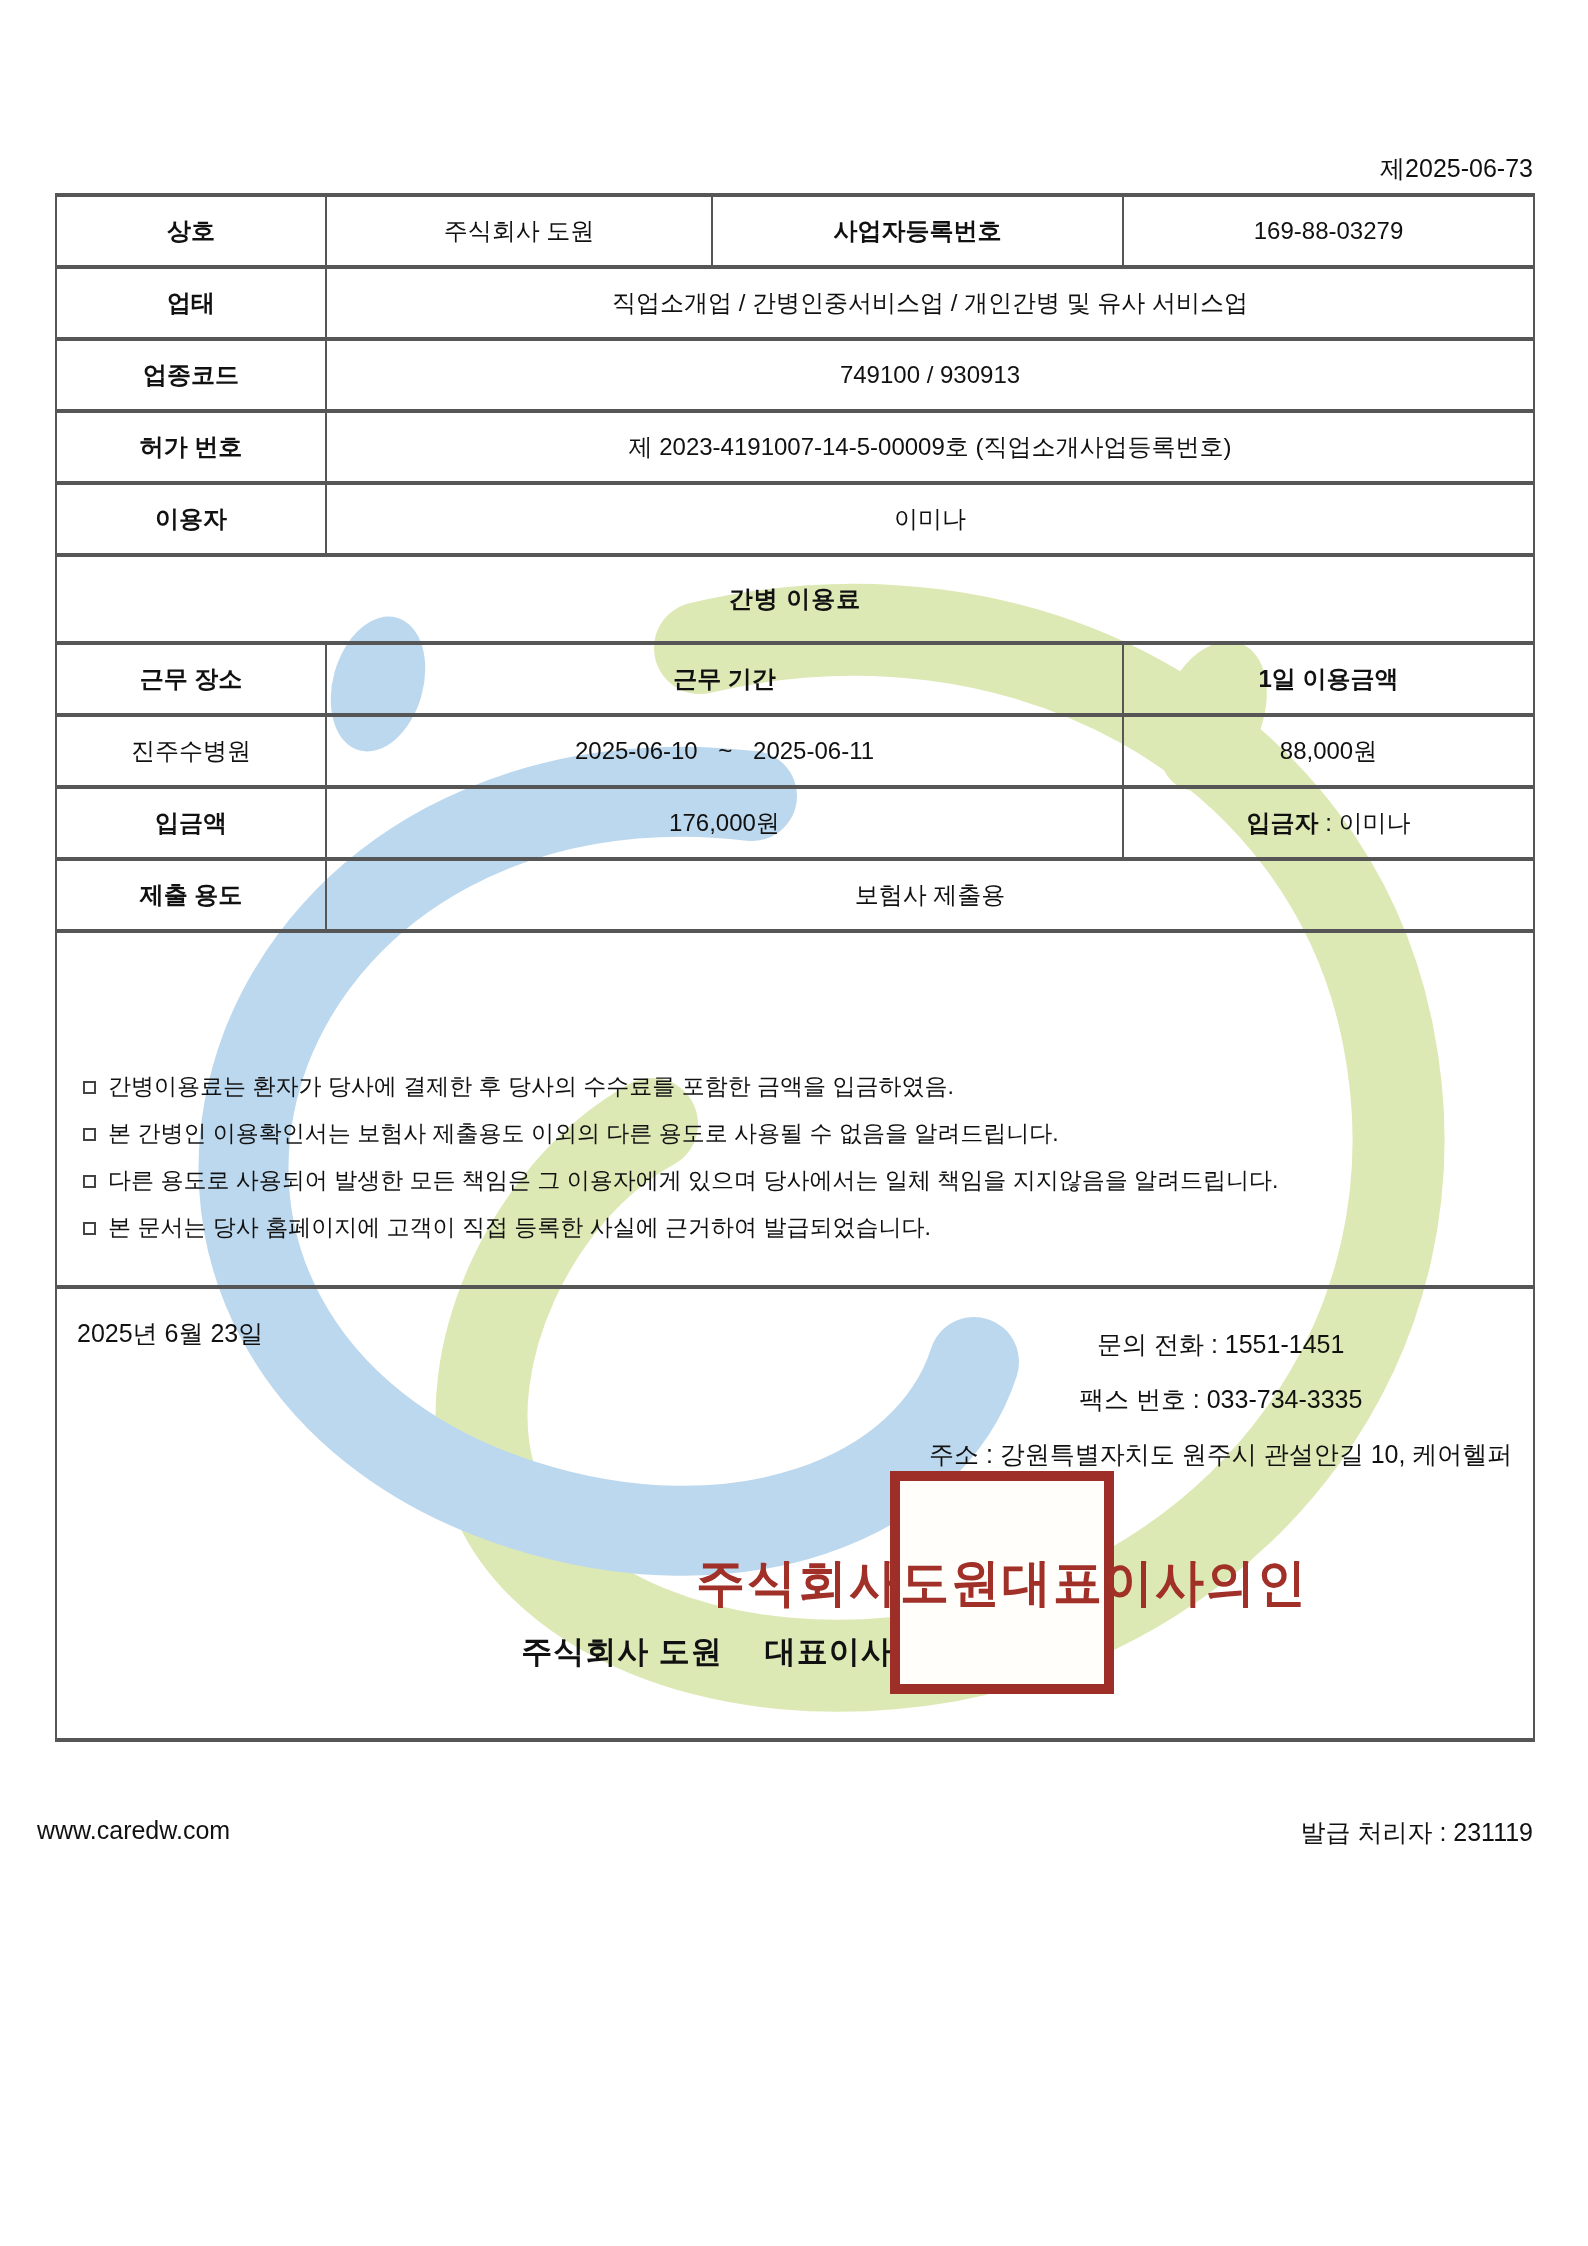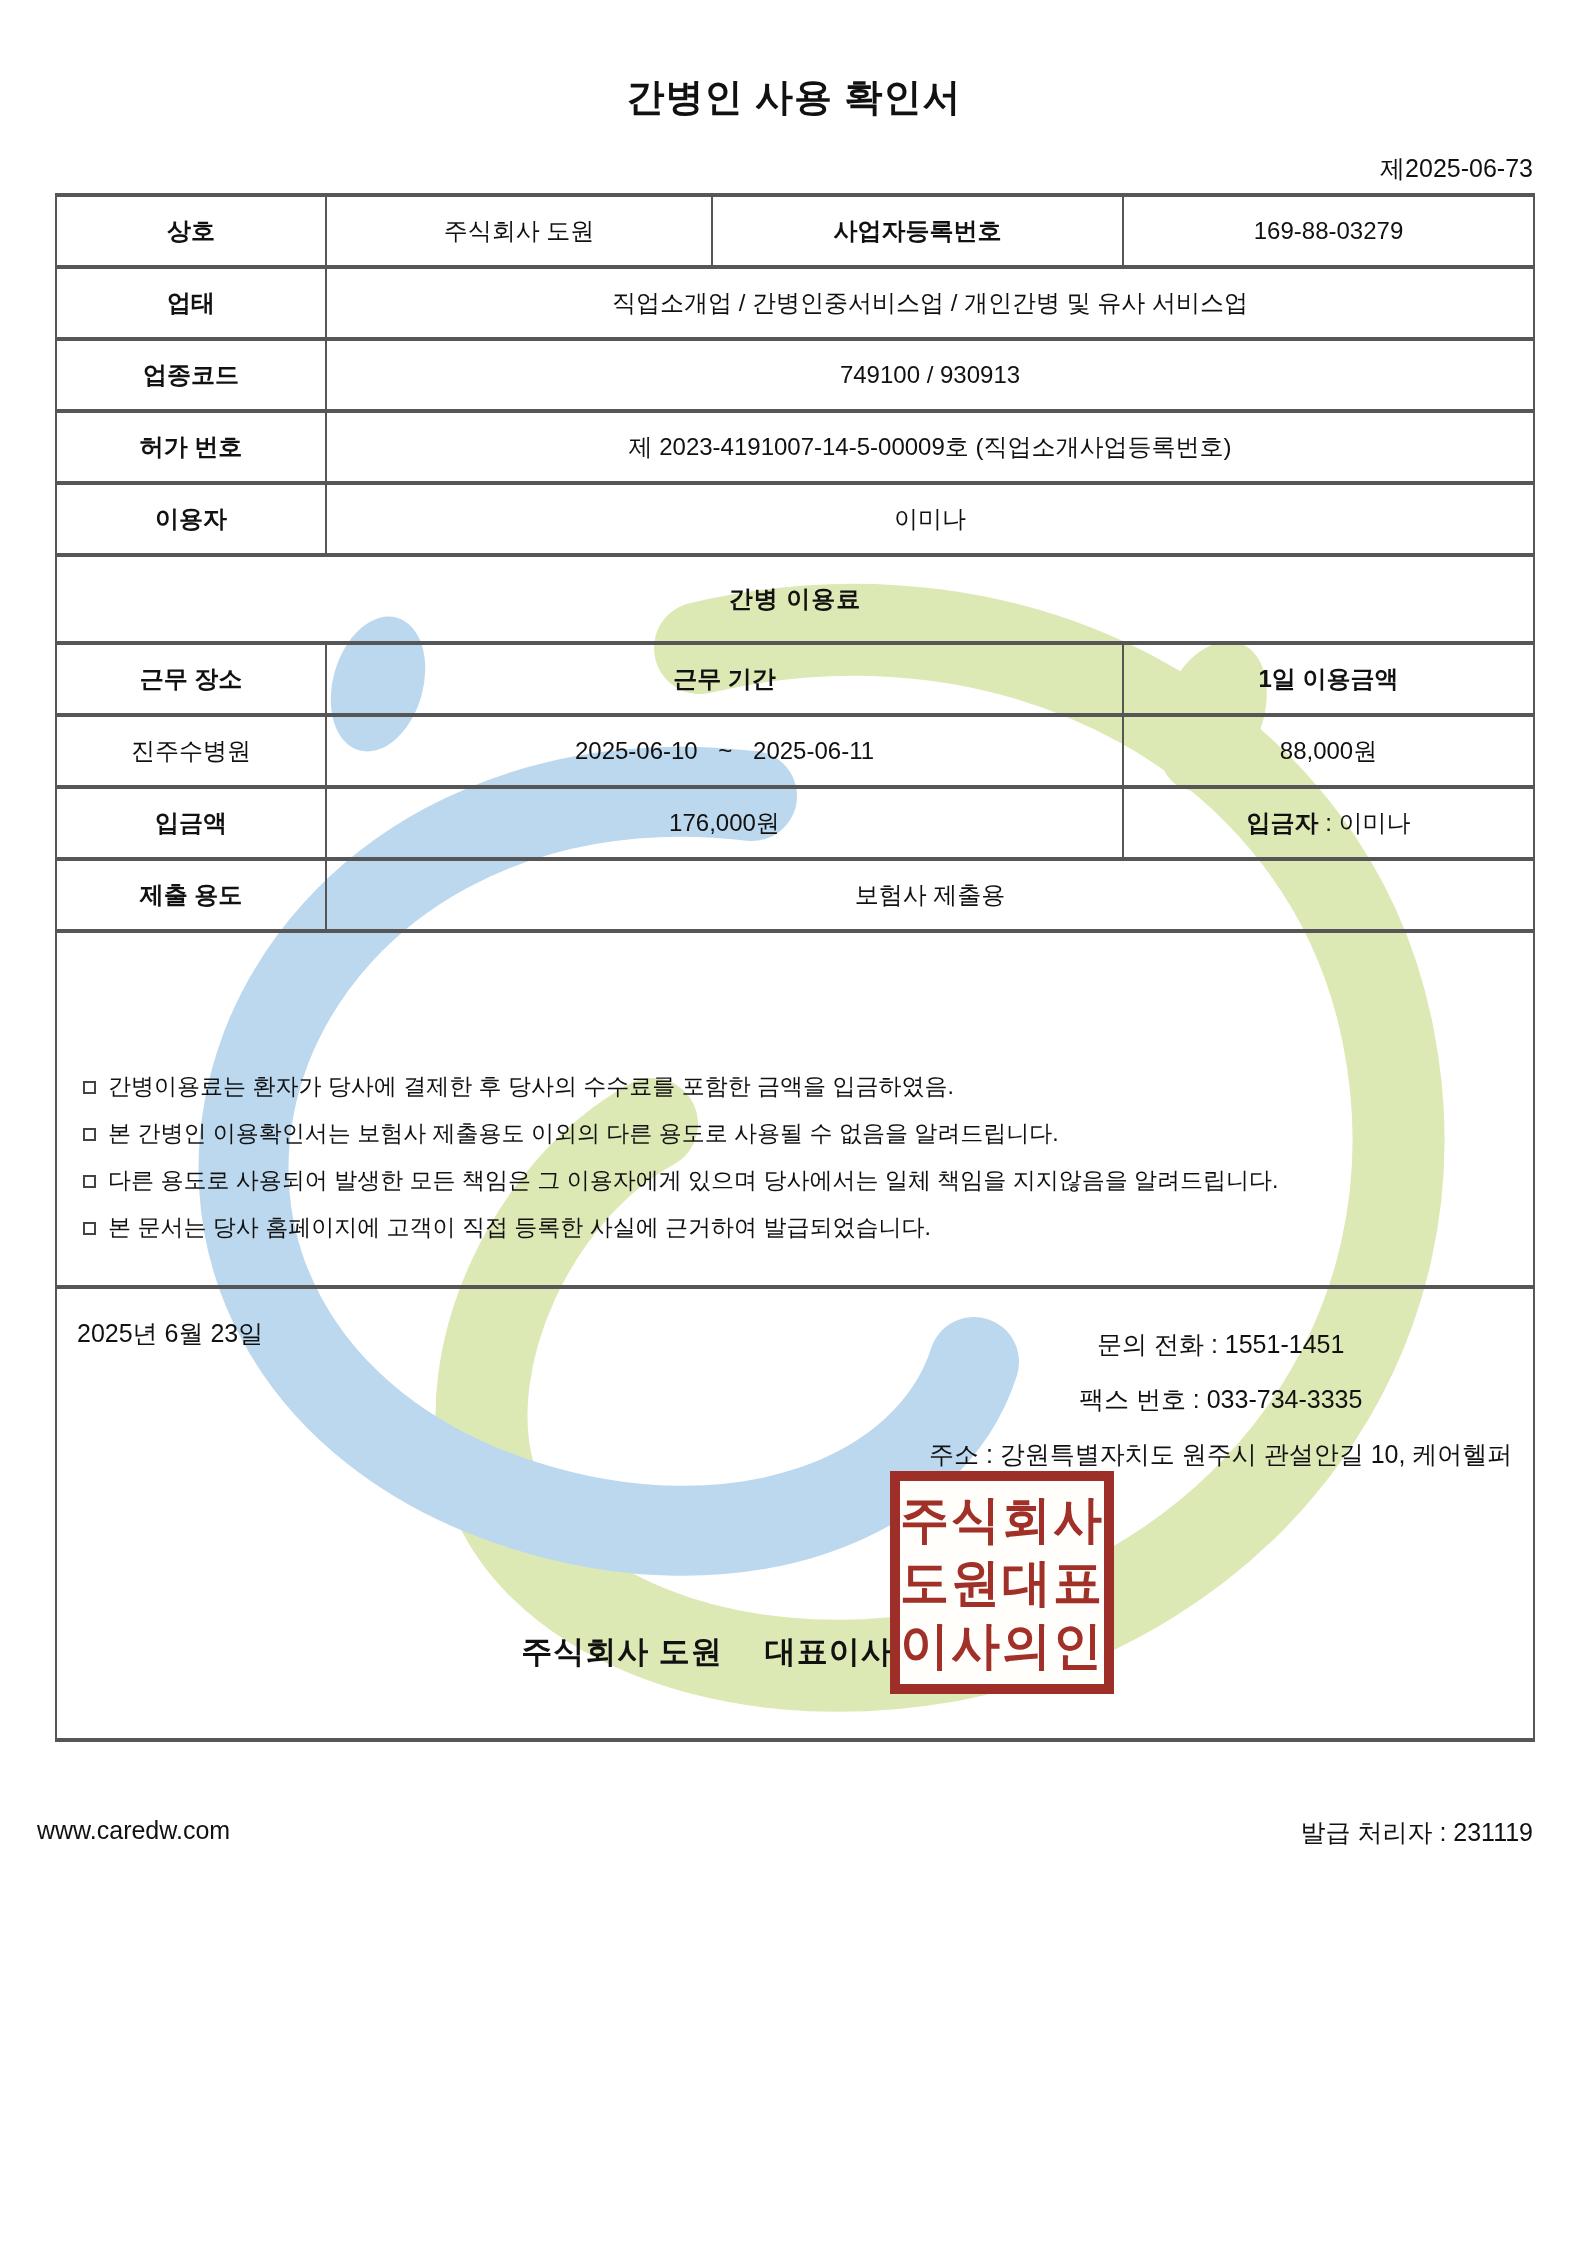--- a/index.html
+++ b/index.html
@@ -56,21 +56,21 @@
   .issue-date{position:absolute;left:20px;top:28px;font-size:25px;}
   .contact{position:absolute;left:872px;top:28px;text-align:center;font-size:25px;line-height:55px;white-space:nowrap;}
   .signature{
     position:absolute;left:280px;top:342px;width:740px;
     display:flex;justify-content:center;gap:42px;
     font-size:31px;font-weight:bold;letter-spacing:1px;
   }
   .seal{
     position:absolute;left:833px;top:182px;width:224px;height:223px;
     box-sizing:border-box;border:10px solid #9e2f28;background:#fffefa;
-    display:flex;flex-direction:column;justify-content:center;align-items:center;
+    display:flex;flex-direction:row;justify-content:center;align-items:center;
     filter:blur(0.4px);
   }
   .seal span{
     display:block;font-size:49px;font-weight:bold;color:#a03028;
     line-height:63px;letter-spacing:2px;transform:scaleY(1.04);white-space:nowrap;
   }
 
   .footer-left{position:absolute;left:37px;top:1816px;font-size:25px;}
   .footer-right{position:absolute;right:55px;top:1816px;font-size:25px;text-align:center;}
 </style>
@@ -85,21 +85,20 @@
     </g>
     <ellipse cx="1212" cy="716" rx="50" ry="78" fill="#dde9b4" transform="rotate(22 1212 716)"></ellipse>
     <g fill="none" stroke="#bcd8ee" stroke-width="90" stroke-linecap="round">
       <path d="M 752,796 C 520,768 332,878 266,1048 C 196,1234 292,1430 520,1504 C 736,1574 930,1500 974,1362"></path>
     </g>
     <ellipse cx="378" cy="684" rx="45" ry="69" fill="#bcd8ee" transform="rotate(16 378 684)"></ellipse>
   </svg>
 
   <div class="content">
 
-    <div class="doc-title">간병인 사용 확인서</div>
     <div class="doc-no">제2025-06-73</div>
 
     <table class="main">
       <colgroup>
         <col style="width:270px">
           <col style="width:386px">
           <col style="width:411px">
           <col style="width:411px">
       </colgroup>
       <tbody>

